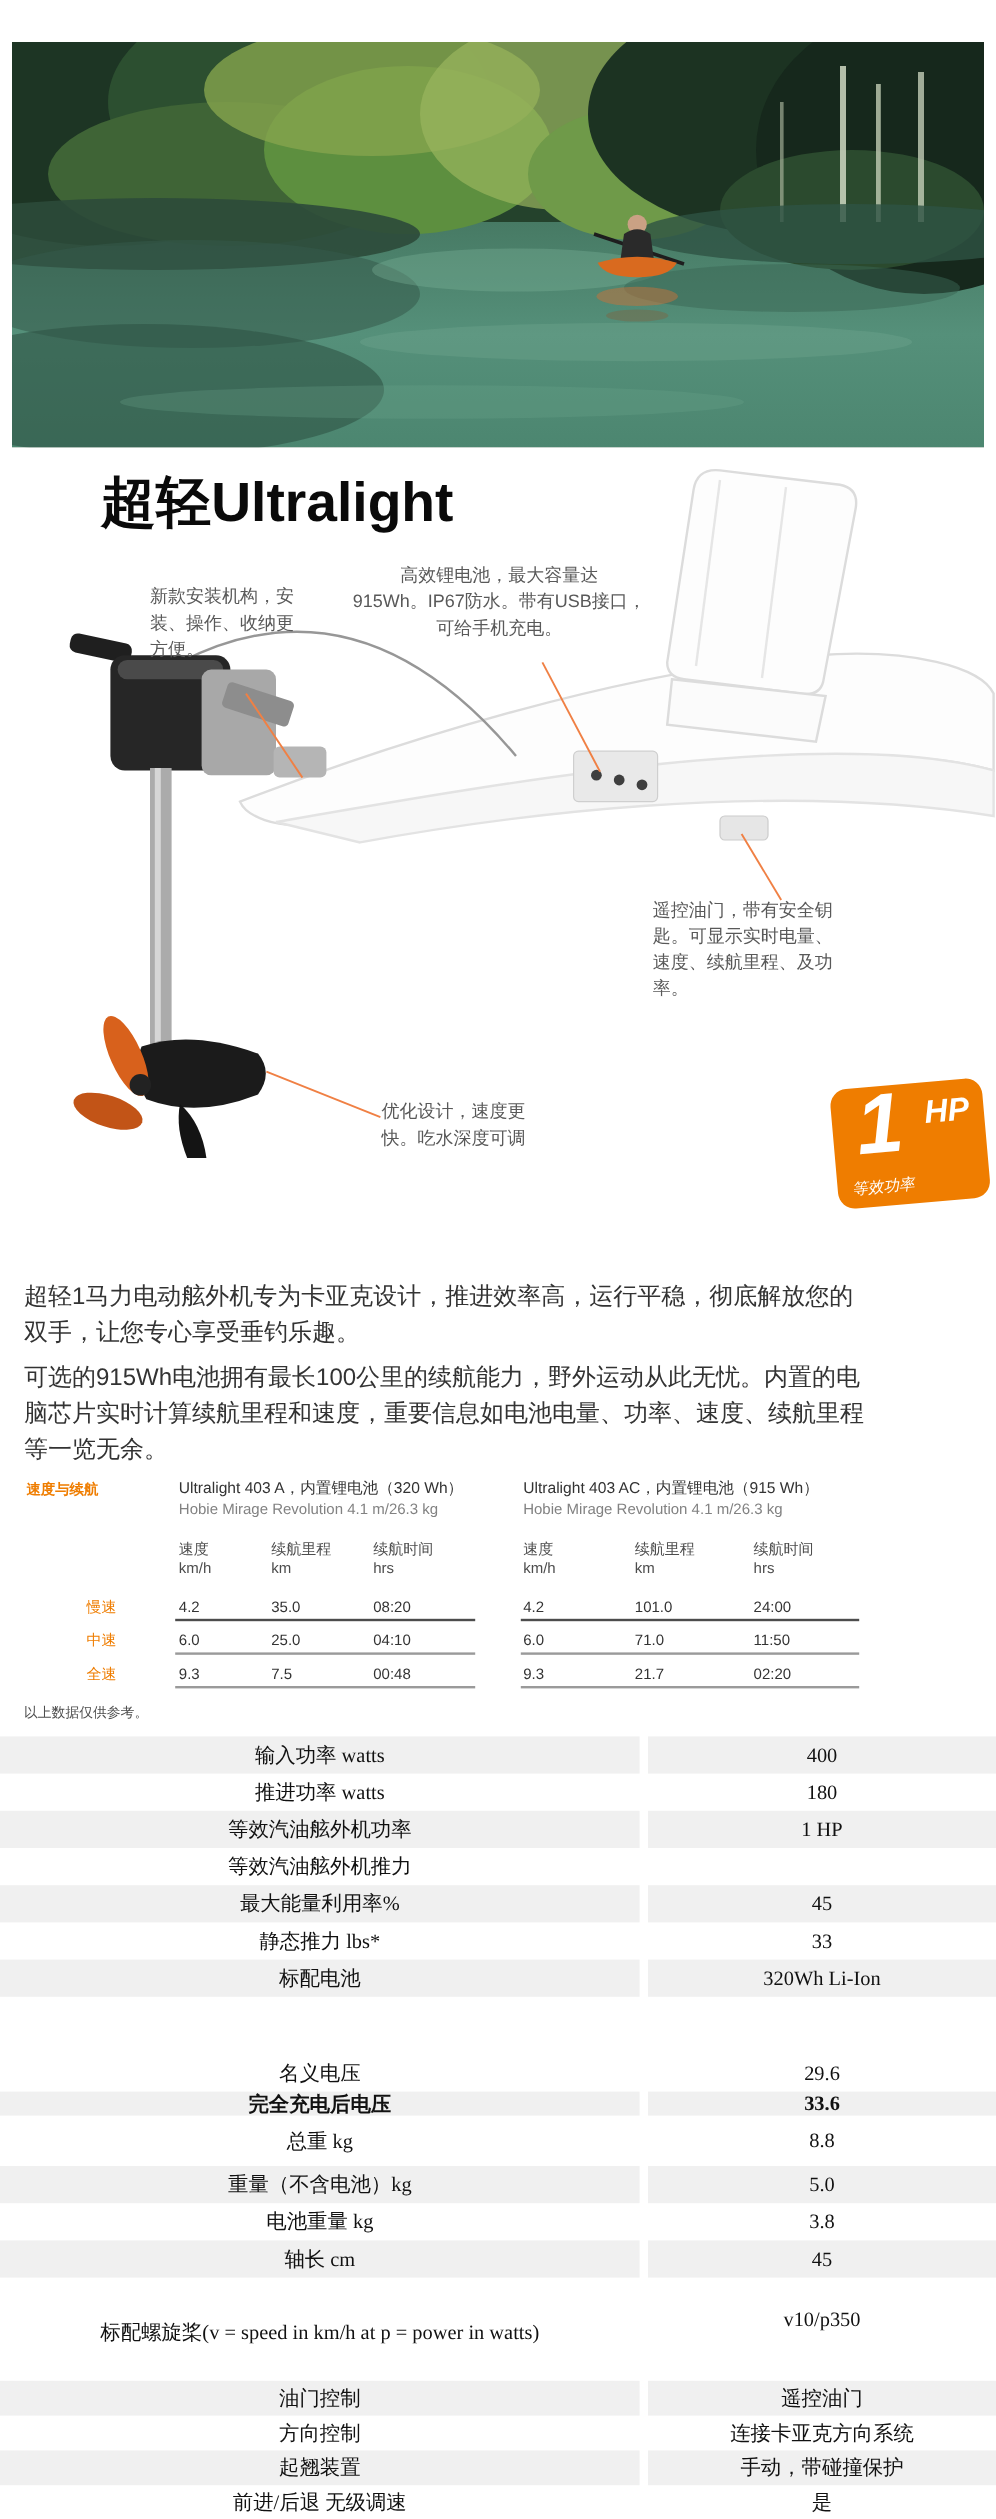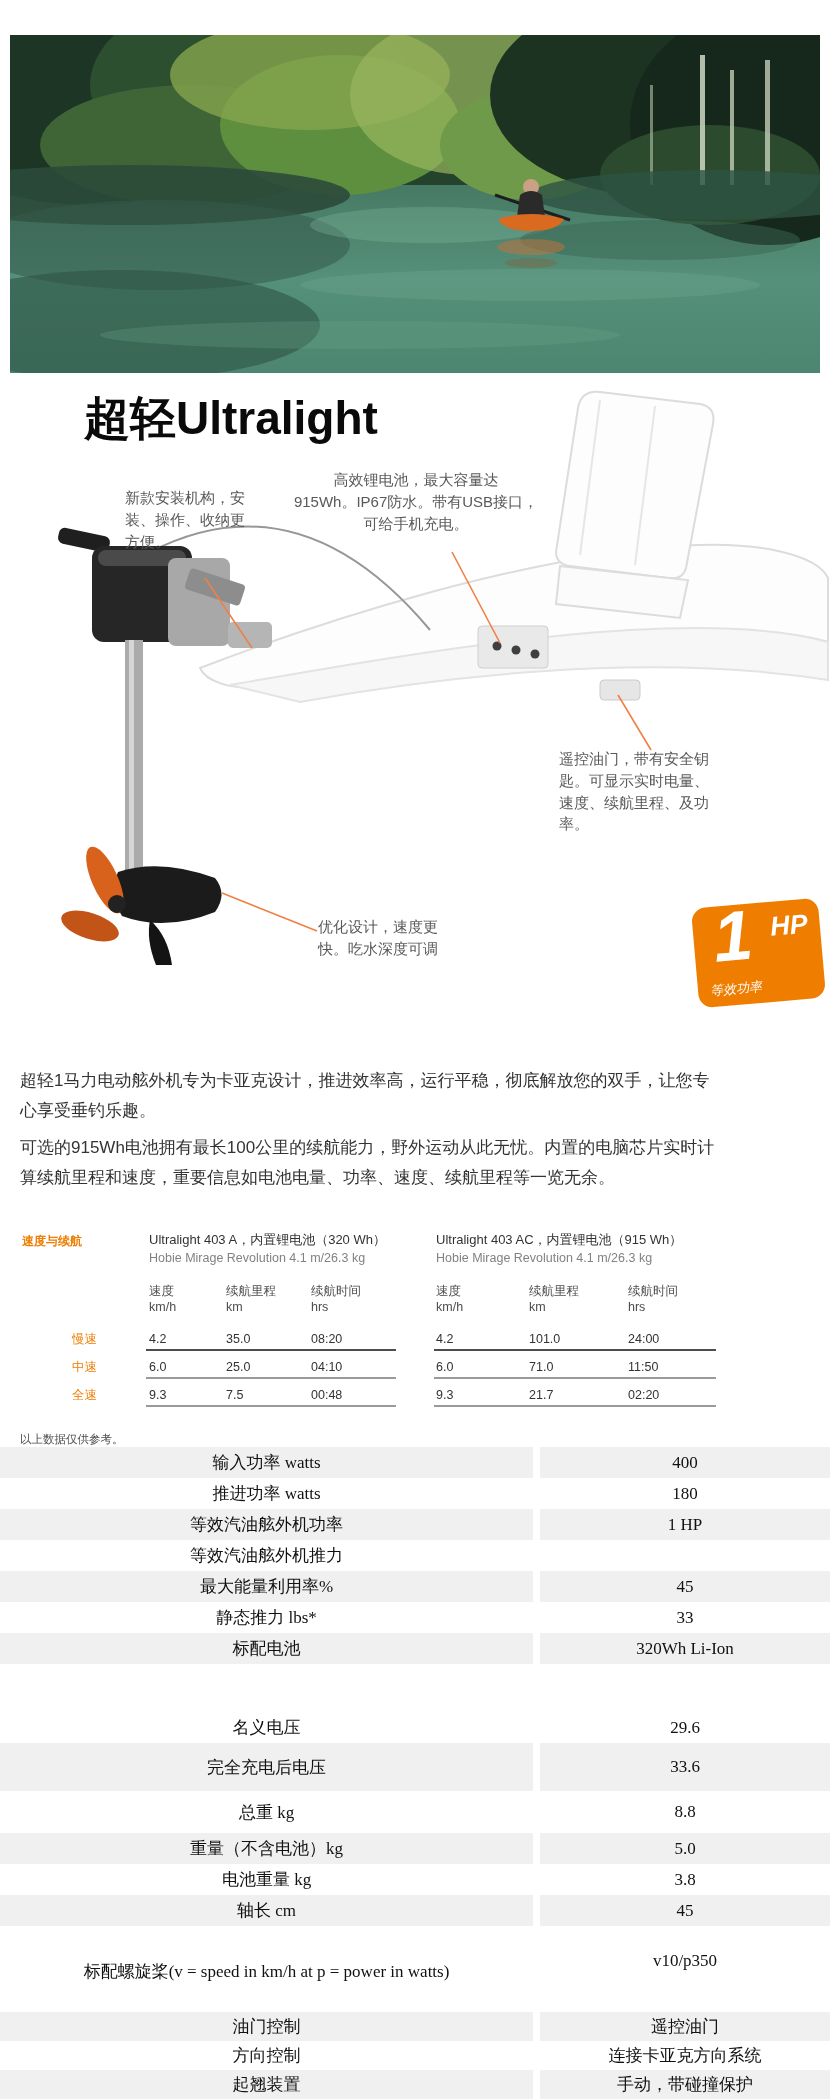--- a/index.html
+++ b/index.html
@@ -19,31 +19,31 @@
   .anno{position:absolute;font-size:15px;line-height:1.45;color:#595959;white-space:pre-line;}
   .anno.center{text-align:center;}
 
   .badge{position:absolute;left:695px;top:903px;width:127px;height:100px;background:#ef7d00;
          border-radius:14px;transform:rotate(-5deg);color:#fff;}
   .badge .num{position:absolute;left:20px;top:-4px;font-size:70px;font-weight:700;font-style:italic;line-height:1;}
   .badge .unit{position:absolute;right:12px;top:10px;font-size:27px;font-weight:700;font-style:italic;}
   .badge .cap{position:absolute;left:12px;bottom:7px;font-size:13px;font-style:italic;}
 
   
-  .para{position:absolute;left:20px;width:702px;font-size:17px;line-height:30px;color:#333;}
+  .para{position:absolute;left:20px;width:702px;font-size:20px;line-height:30px;color:#333;}
 
   
   .sp-label{position:absolute;left:22px;top:1233px;font-size:12px;font-weight:700;color:#ef7d00;}
   .grp-title{position:absolute;top:1231px;font-size:13px;color:#333;white-space:nowrap;}
   .grp-sub{position:absolute;top:1251px;font-size:12.5px;color:#828282;white-space:nowrap;}
   .colhead{position:absolute;top:1283px;font-size:12.5px;line-height:16px;color:#4d4d4d;white-space:pre-line;}
   .rowlab{position:absolute;left:40px;width:57px;text-align:right;font-size:12.5px;color:#ef7d00;}
   .srow{position:absolute;height:18px;}
   .srow span{position:absolute;top:1px;font-size:12.5px;color:#333;white-space:nowrap;}
-  .footnote{position:absolute;left:20px;top:1420px;font-size:11.5px;color:#4d4d4d;margin-top:12px;}
+  .footnote{position:absolute;left:20px;top:1420px;font-size:11.5px;color:#4d4d4d;}
 
   
   #spec-rows{position:absolute;left:0;top:1447px;width:830px;}
   .spec-row{display:flex;gap:7px;}
   .spec-cell{display:flex;align-items:center;justify-content:center;
              font-family:"Liberation Serif","DejaVu Serif",serif;font-size:17px;color:#111;}
   .spec-row:nth-child(odd) .spec-cell{background:#f0f0f0;}
   .spec-left{width:533px;}
   .spec-right{flex:1;}
   .spec-row.tall .spec-left{flex-direction:row;justify-content:center;padding:3px 0 4px 0;box-sizing:border-box;margin-top:22px;}
@@ -154,21 +154,21 @@
         <line x1="222" y1="513" x2="317" y2="551"></line>
       </g>
     </svg>
 
     <div class="anno" style="left:125px;top:107px;width:150px">新款安装机构，安
 装、操作、收纳更
 方便。</div>
     <div class="anno center" style="left:268px;top:89px;width:296px">高效锂电池，最大容量达
 915Wh。IP67防水。带有USB接口，
 可给手机充电。</div>
-    <div class="anno" style="left:559px;top:368px;width:230px">遥控油门，带有安全钥
+    <div class="anno" style="left:544px;top:368px;width:230px">遥控油门，带有安全钥
 匙。可显示实时电量、
 速度、续航里程、及功
 率。</div>
     <div class="anno" style="left:318px;top:536px;width:200px">优化设计，速度更
 快。吃水深度可调</div>
   </div>
 
   <div class="badge">
     <span class="num">1</span>
     <span class="unit">HP</span>
@@ -255,21 +255,21 @@
         <div class="spec-cell spec-right">33</div>
       </div>
       <div class="spec-row" style="height: 31px;">
         <div class="spec-cell spec-left">标配电池</div>
         <div class="spec-cell spec-right">320Wh Li-Ion</div>
       </div>
       <div class="spec-row" style="height: 31px; margin-top: 48px;">
         <div class="spec-cell spec-left">名义电压</div>
         <div class="spec-cell spec-right">29.6</div>
       </div>
-      <div class="spec-row" style="height: 48px;">
+      <div class="spec-row" style="height: 20px; font-weight: bold;">
         <div class="spec-cell spec-left">完全充电后电压</div>
         <div class="spec-cell spec-right">33.6</div>
       </div>
       <div class="spec-row" style="height: 42px;">
         <div class="spec-cell spec-left">总重 kg</div>
         <div class="spec-cell spec-right">8.8</div>
       </div>
       <div class="spec-row" style="height: 31px;">
         <div class="spec-cell spec-left">重量（不含电池）kg</div>
         <div class="spec-cell spec-right">5.0</div>

